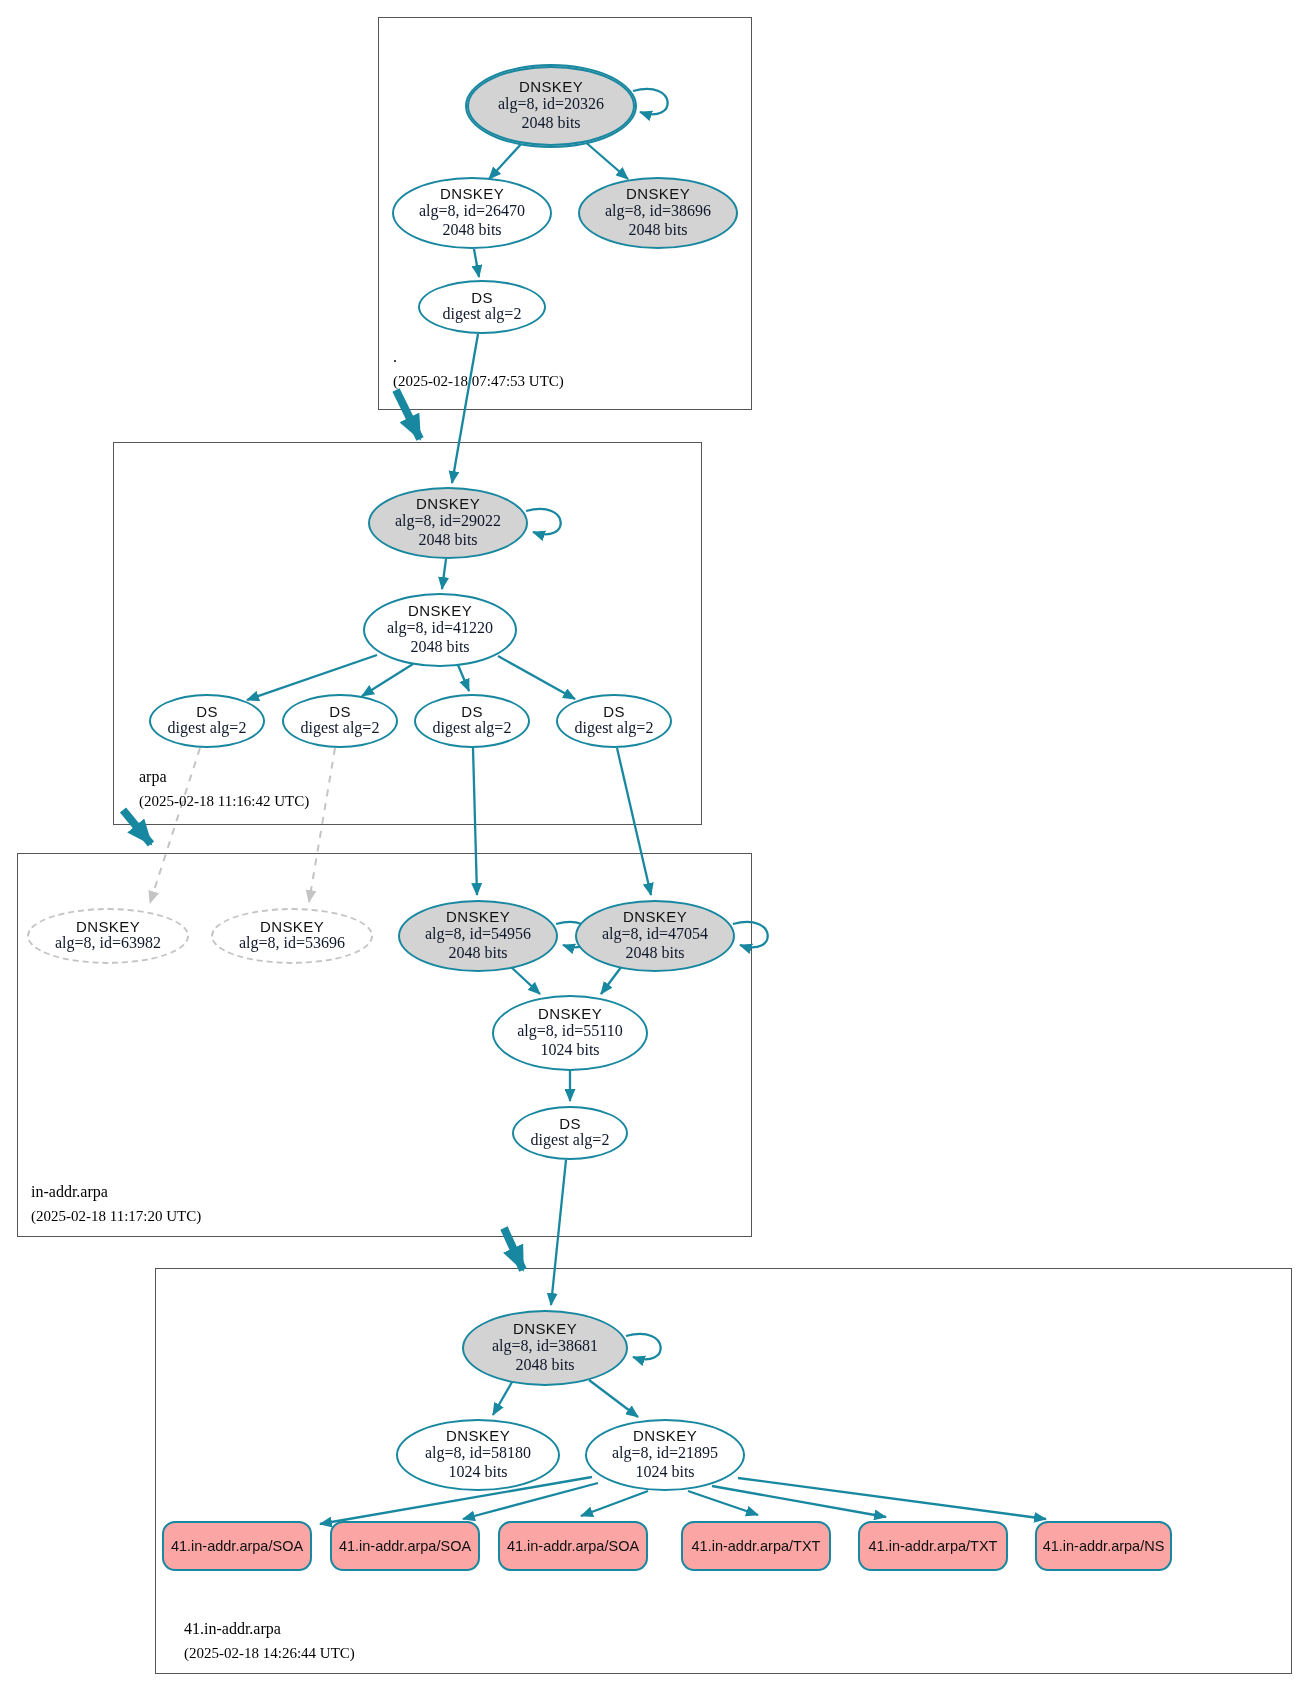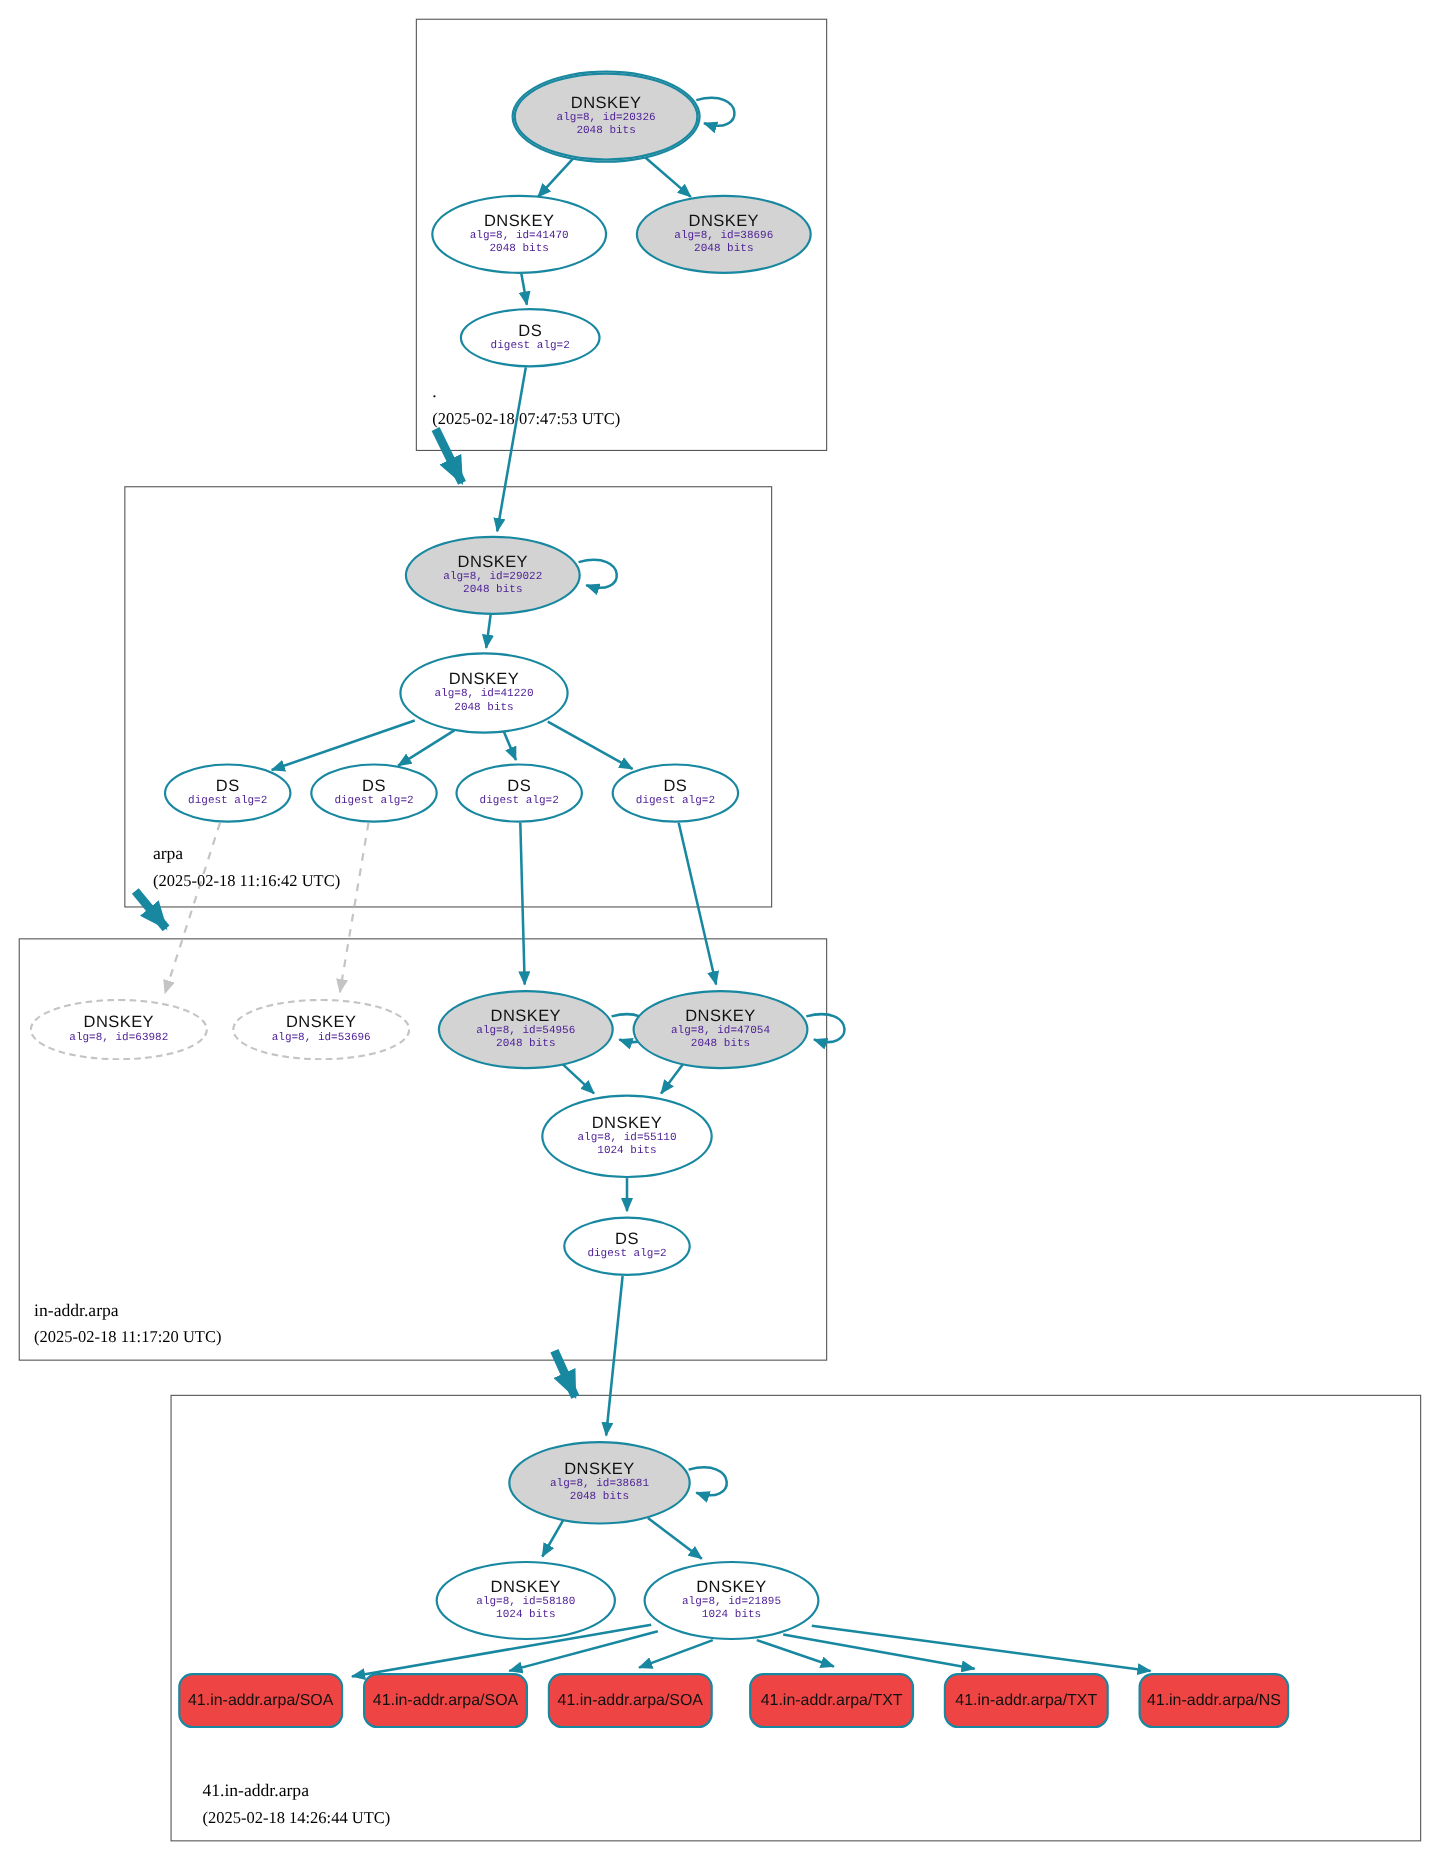--- a/index.html
+++ b/index.html
@@ -12,29 +12,29 @@
   #canvas{position:relative;width:1304px;height:1692px;background:#fff;overflow:hidden;
           font-family:"Liberation Sans",sans-serif;}
   .zone{position:absolute;border:1px solid var(--boxborder);background:transparent;z-index:1;}
   .zlabel{position:absolute;z-index:3;font-family:"Liberation Serif",serif;font-size:16px;color:#000;}
   .zlabel .ts{font-size:15px;margin-top:7px;font-family:Liberation Serif, serif;}
   #edges{position:absolute;left:0;top:0;z-index:2;}
   .node{position:absolute;display:flex;flex-direction:column;align-items:center;justify-content:center;
         text-align:right;border:2.3px solid var(--edge);border-radius:50%;background:#fff;z-index:3;
         box-sizing:border-box;}
   .node .t{font-size:15px;color:#111;letter-spacing:.4px;line-height:1.05;}
-  .node .d{font-family:Liberation Mono, monospace;font-size:10px;color:#4c1d95;line-height:1.18;}
+  .node .d{font-family:Liberation Serif, serif;font-size:16px;color:#0f172a;line-height:1.18;}
   .ksk{background:var(--ksk);}
   .double{border:2.3px solid var(--edge);border-radius:50%;padding:3px;background:var(--ksk);}
   .double .inner{width:100%;height:100%;border:2.3px solid var(--edge);border-radius:50%;
         background:var(--ksk);display:flex;flex-direction:column;align-items:center;justify-content:center;
         box-sizing:border-box;}
   .dashedNode{border:2px dashed var(--dash);background:#fff;}
   .rr{position:absolute;display:flex;align-items:center;justify-content:center;z-index:3;
-      border:2.3px solid var(--edge);border-radius:13px;background:#ef4444;box-sizing:border-box;
+      border:2.3px solid var(--edge);border-radius:13px;background:#fca5a5;box-sizing:border-box;
       font-size:14.5px;color:#111;}
 </style>
 </head>
 <body>
 
 <div id="canvas">
 
   <div class="zone" style="left:378px;top:17px;width:372px;height:391px;"></div>
   <div class="zone" style="left:113px;top:442px;width:587px;height:381px;"></div>
   <div class="zone" style="left:17px;top:853px;width:733px;height:382px;"></div>
@@ -115,21 +115,21 @@
 
   <div class="node double" style="left:465px;top:64px;width:172px;height:84px;padding:0;border-radius:50%;">
     <div class="inner">
       <div class="t">DNSKEY</div>
       <div class="d">alg=8, id=20326</div>
       <div class="d">2048 bits</div>
     </div>
   </div>
   <div class="node" style="left:392px;top:177px;width:160px;height:72px;">
     <div class="t">DNSKEY</div>
-    <div class="d">alg=8, id=41470</div>
+    <div class="d">alg=8, id=26470</div>
     <div class="d">2048 bits</div>
   </div>
   <div class="node ksk" style="left:578px;top:177px;width:160px;height:72px;">
     <div class="t">DNSKEY</div>
     <div class="d">alg=8, id=38696</div>
     <div class="d">2048 bits</div>
   </div>
   <div class="node" style="left:418px;top:280px;width:128px;height:54px;">
     <div class="t">DS</div>
     <div class="d">digest alg=2</div>

